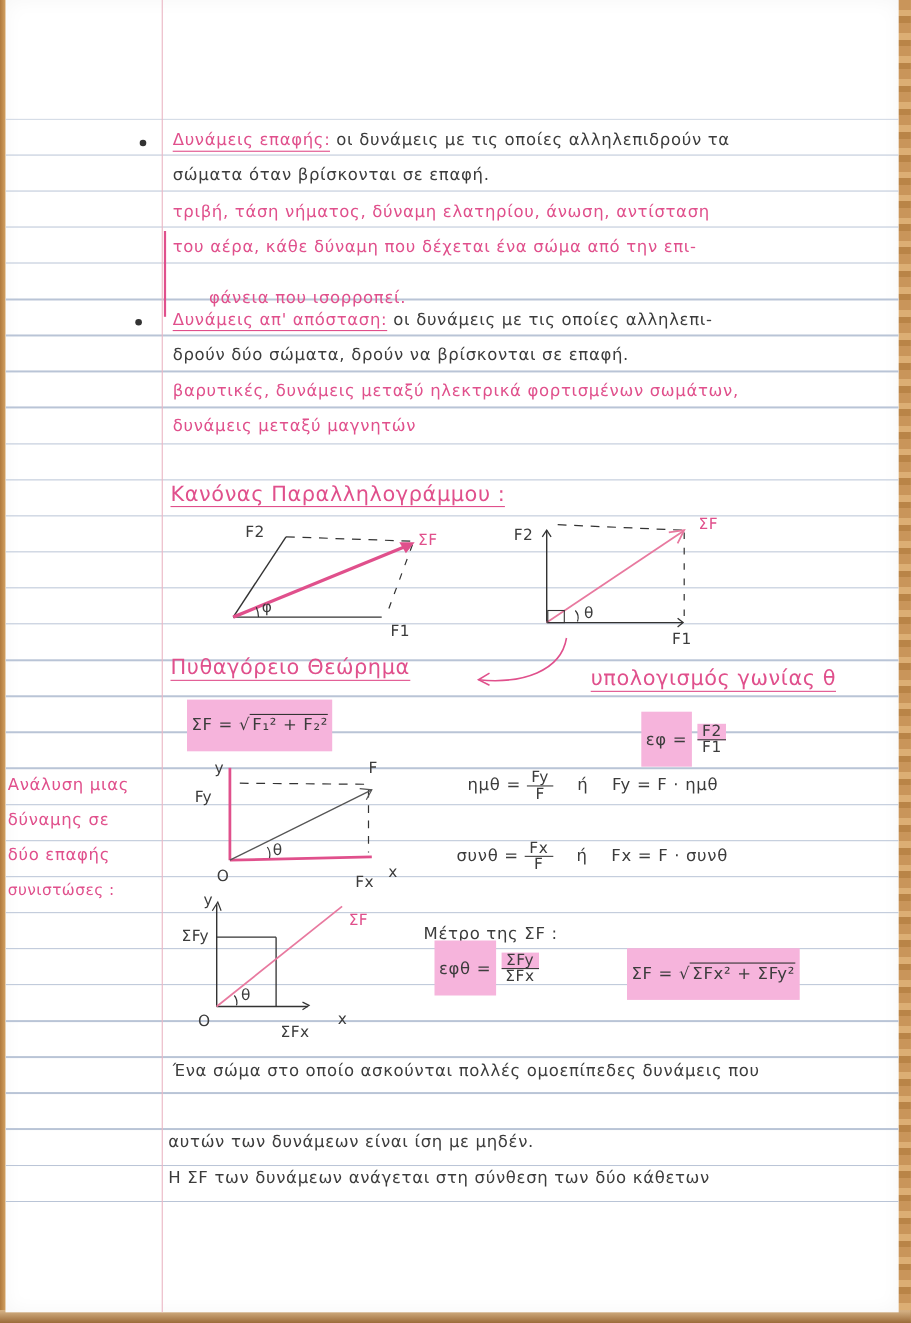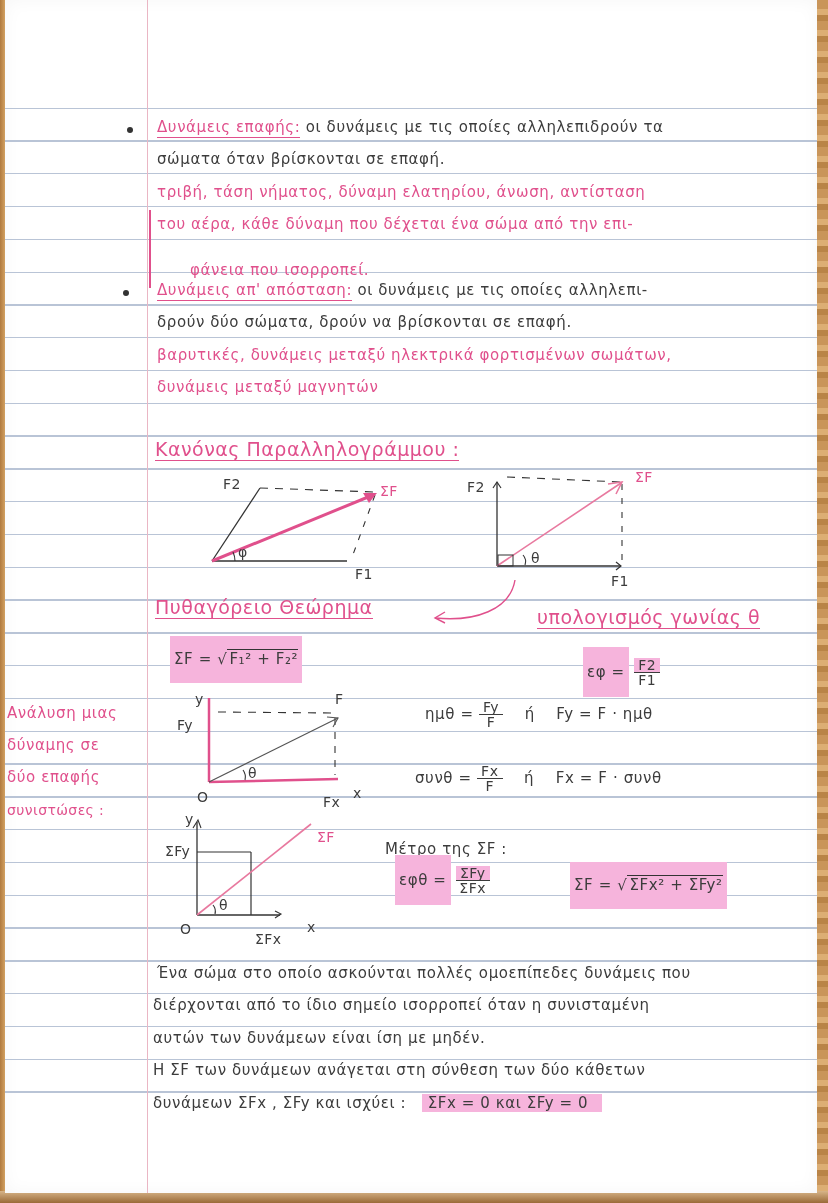--- a/index.html
+++ b/index.html
@@ -180,20 +180,15 @@
   </div>
   <div class="hw fs black" style="left:390px;top:866px;">
     <span class="hl">εφθ =</span>
     <span class="frac">
         <span class="num hl">ΣFy</span>
         <span>ΣFx</span>
       </span>
   </div>
 
   <div class="hw fs black" style="left:152px;top:966px;">Ένα σώμα στο οποίο ασκούνται πολλές ομοεπίπεδες δυνάμεις που</div>
-  <div class="hw fs black" style="left:148px;top:998px;">διέρχονται από το ίδιο σημείο ισορροπεί όταν η συνισταμένη</div>
   <div class="hw fs black" style="left:148px;top:1031px;">αυτών των δυνάμεων είναι ίση με μηδέν.</div>
   <div class="hw fs black" style="left:148px;top:1063px;">Η ΣF των δυνάμεων ανάγεται στη σύνθεση των δύο κάθετων</div>
-  <div class="hw fs black" style="left:148px;top:1096px;">
-    <span>δυνάμεων ΣFx , ΣFy και ισχύει :</span>
-    <span class="hl" style="margin-left:10px;padding:0 14px 0 6px;">ΣFx = 0   και   ΣFy = 0</span>
-  </div>
 </div>
 
 </body></html>

